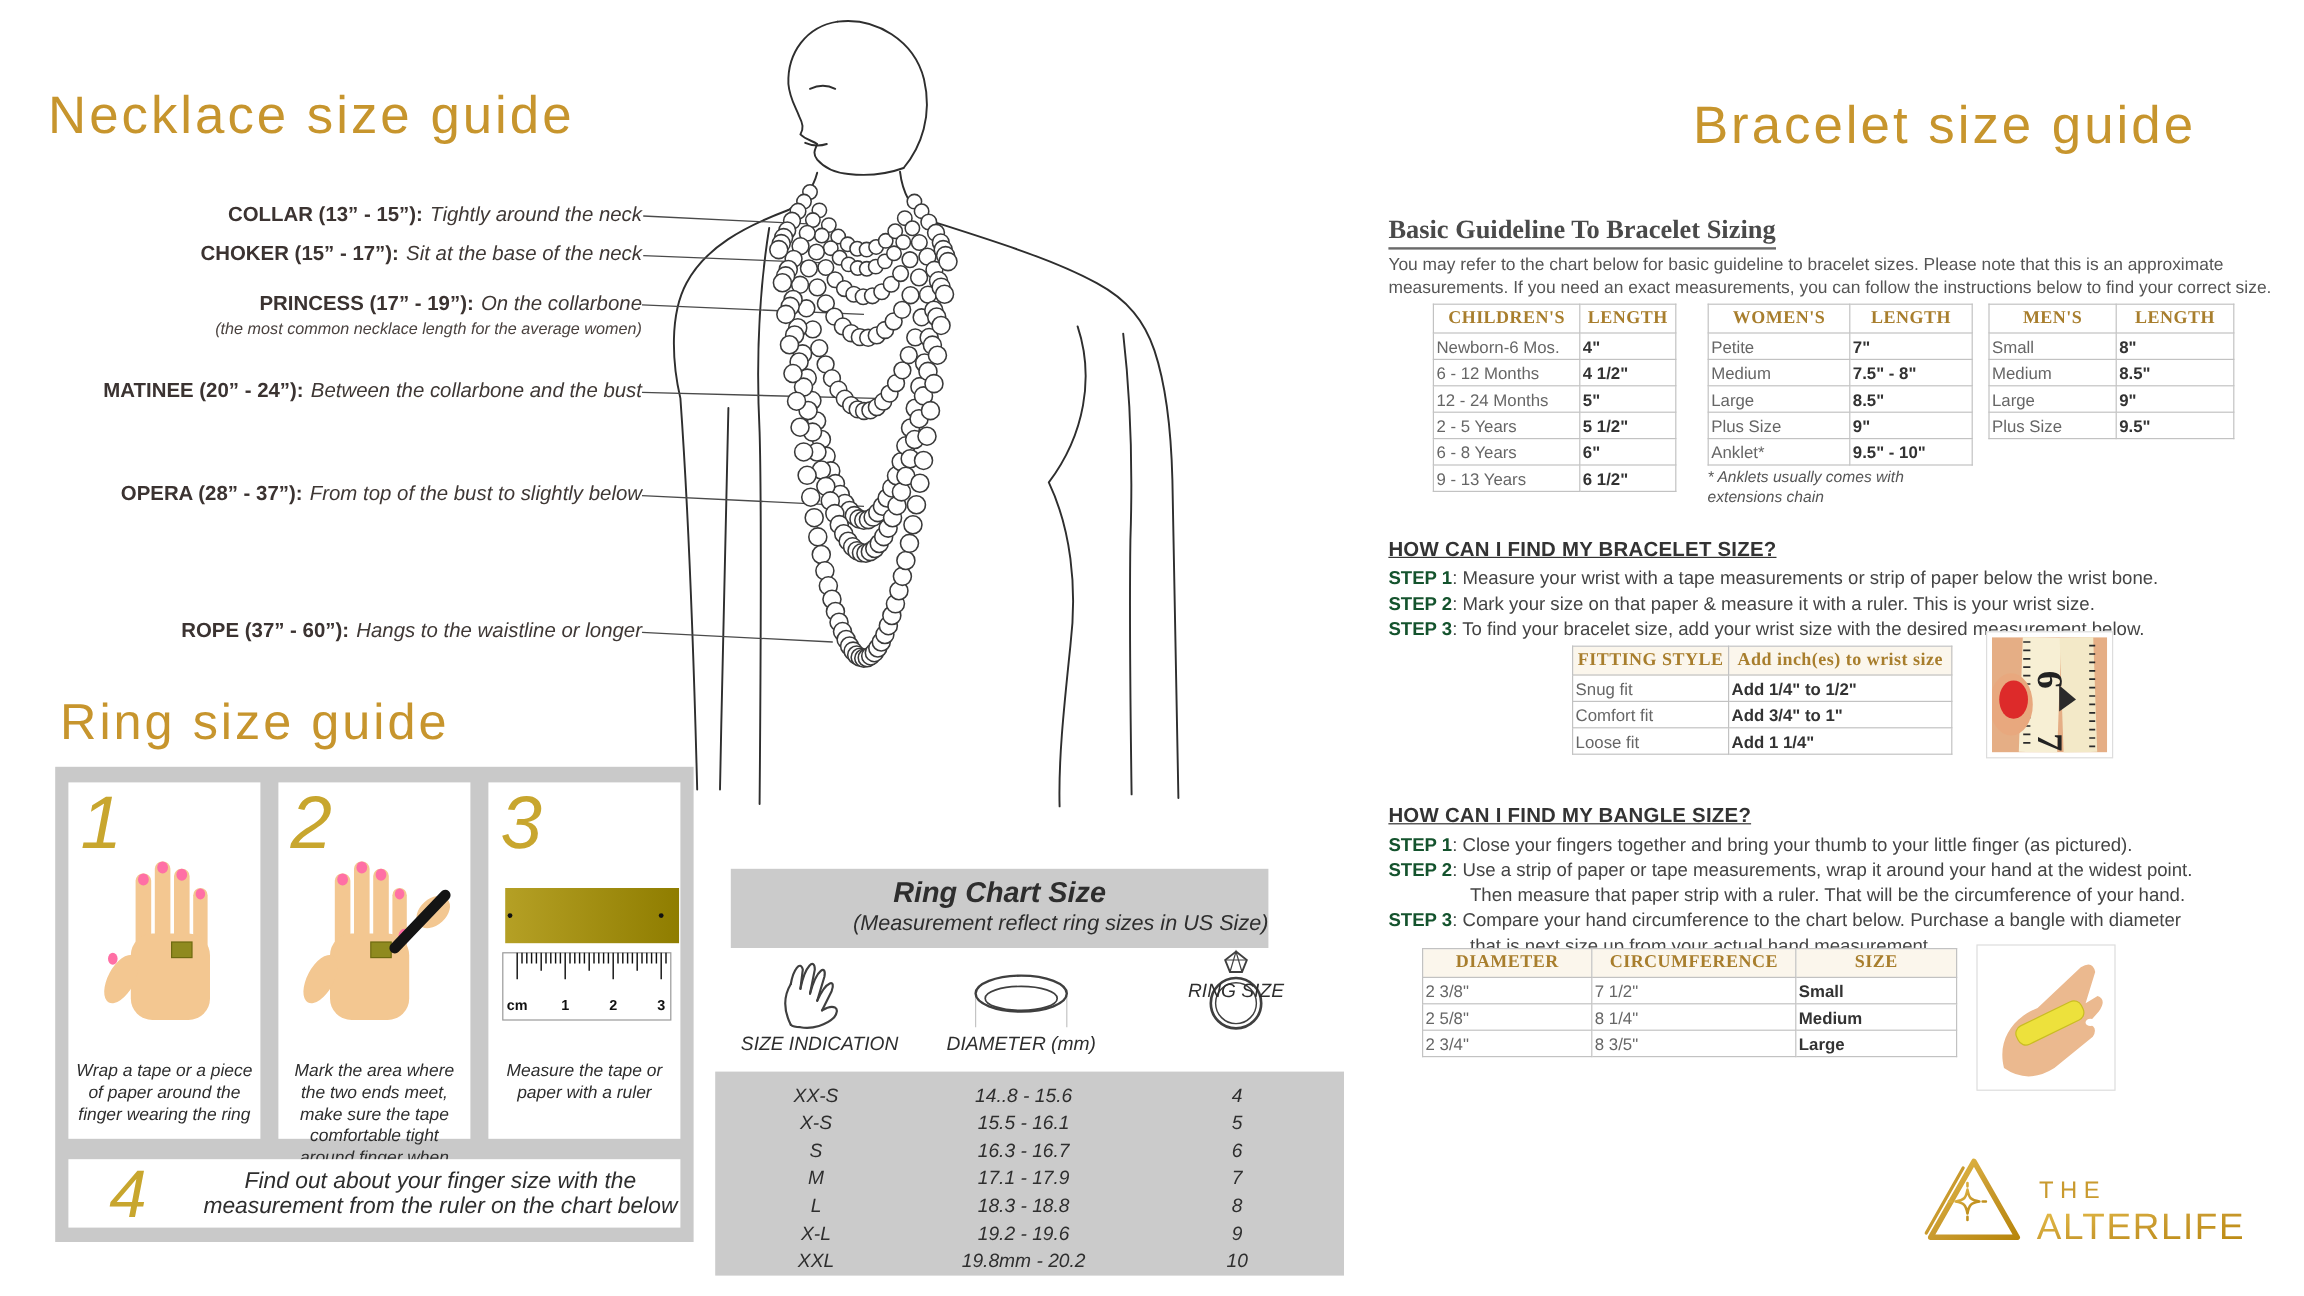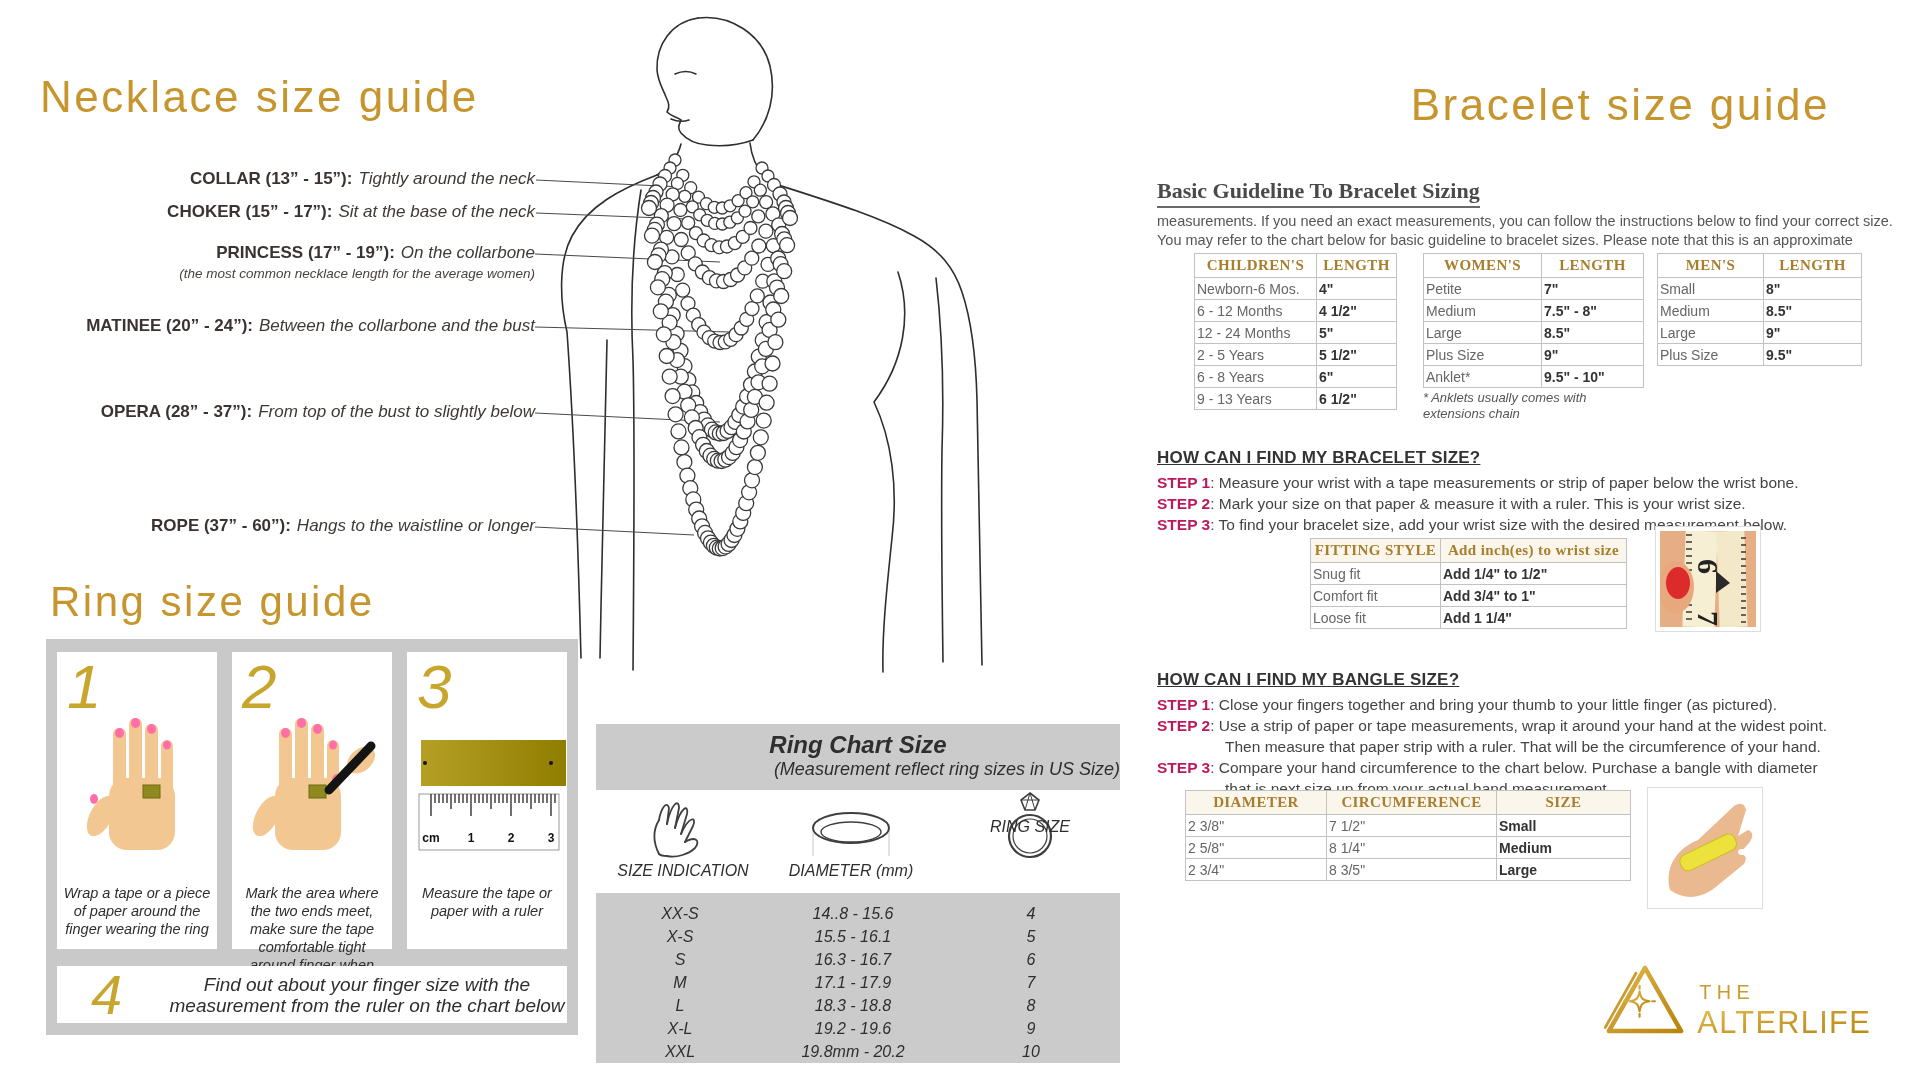--- a/index.html
+++ b/index.html
@@ -45,21 +45,21 @@
   .size-table{position:absolute;border-collapse:collapse;table-layout:fixed;background:#fff}
   .size-table th{font-family:"Liberation Serif",serif;font-weight:bold;color:#A87E2D;
                  font-size:15px;letter-spacing:.4px;border:1px solid #c2c2c2;padding:3px 2px;text-align:center}
   .size-table td{border:1px solid #c2c2c2;font-size:14px;color:#666;text-align:left;padding:2.5px 2px}
   .size-table td.val{font-weight:bold;color:#333}
   .footnote{position:absolute;font-style:italic;font-size:13px;color:#555;line-height:16px}
   .how-title{position:absolute;font-weight:bold;font-size:17px;color:#333;text-decoration:underline;letter-spacing:.2px}
   .steps{position:absolute;font-size:15.5px;color:#444;line-height:21px}
   .step-line{white-space:nowrap}
   .step-wrap{white-space:normal;padding-left:68px;text-indent:-68px}
-  .step-label{font-weight:bold;color:#be185d}
+  .step-label{font-weight:bold;color:#14532d}
   .photo{position:absolute;background:#fff;border:1px solid #ddd;padding:4px}
 
   
   .logo{position:absolute;left:1598px;top:958px}
 </style>
 </head>
 <body>
 
 <div id="canvas">
 
@@ -426,21 +426,21 @@
       </svg>
       <div class="ring-card-text">Measure the tape or paper with a ruler</div>
     </div>
 
     <div class="ring-bar">
       <div class="ring-bar-num">4</div>
       <div class="ring-bar-text">Find out about your finger size with the measurement from the ruler on the chart below</div>
     </div>
   </div>
 
-  <div class="rc-band" style="left:596px;top:724px;width:524px;height:66px">
+  <div class="rc-band" style="left:609px;top:724px;width:448px;height:66px">
     <div class="rc-title">Ring Chart Size</div>
     <div class="rc-sub">(Measurement reflect ring sizes in US Size)</div>
   </div>
 
   <svg class="abs" style="left:620px;top:796px" width="110" height="62" viewBox="0 0 60 62">
     <g stroke="#3f3f3f" stroke-width="1.8" fill="none" stroke-linecap="round" stroke-linejoin="round">
       <path d="M14,58 C8,46 8,34 14,24"></path>
       <path d="M14,24 C16,12 22,4 24,12 L22,28"></path>
       <path d="M22,28 C26,8 34,2 34,12 L30,32"></path>
       <path d="M30,32 C36,10 44,8 42,18 L36,38"></path>
@@ -503,22 +503,22 @@
         <span>XXL</span>
         <span>19.8mm - 20.2</span>
         <span>10</span>
       </div>
   </div>
 
   <div class="script-title" style="right:90px;top:80px;left:auto">Bracelet size guide</div>
 
   <div class="serif-head" style="left:1157px;top:178px">Basic Guideline To Bracelet Sizing</div>
   <div class="intro" style="left:1157px;top:212px">
+    <span style="display:block">You may refer to the chart below for basic guideline to bracelet sizes. Please note that this is an approximate</span>
     <span style="display:block">measurements. If you need an exact measurements, you can follow the instructions below to find your correct size.</span>
-    <span style="display:block">You may refer to the chart below for basic guideline to bracelet sizes. Please note that this is an approximate</span>
   </div>
 
   <table class="size-table" style="left:1194px;top:253px;width:202px">
     <colgroup>
         <col style="width:122px">
         <col style="width:80px">
       </colgroup>
     <thead>
         <tr>
       <th>CHILDREN'S</th>

